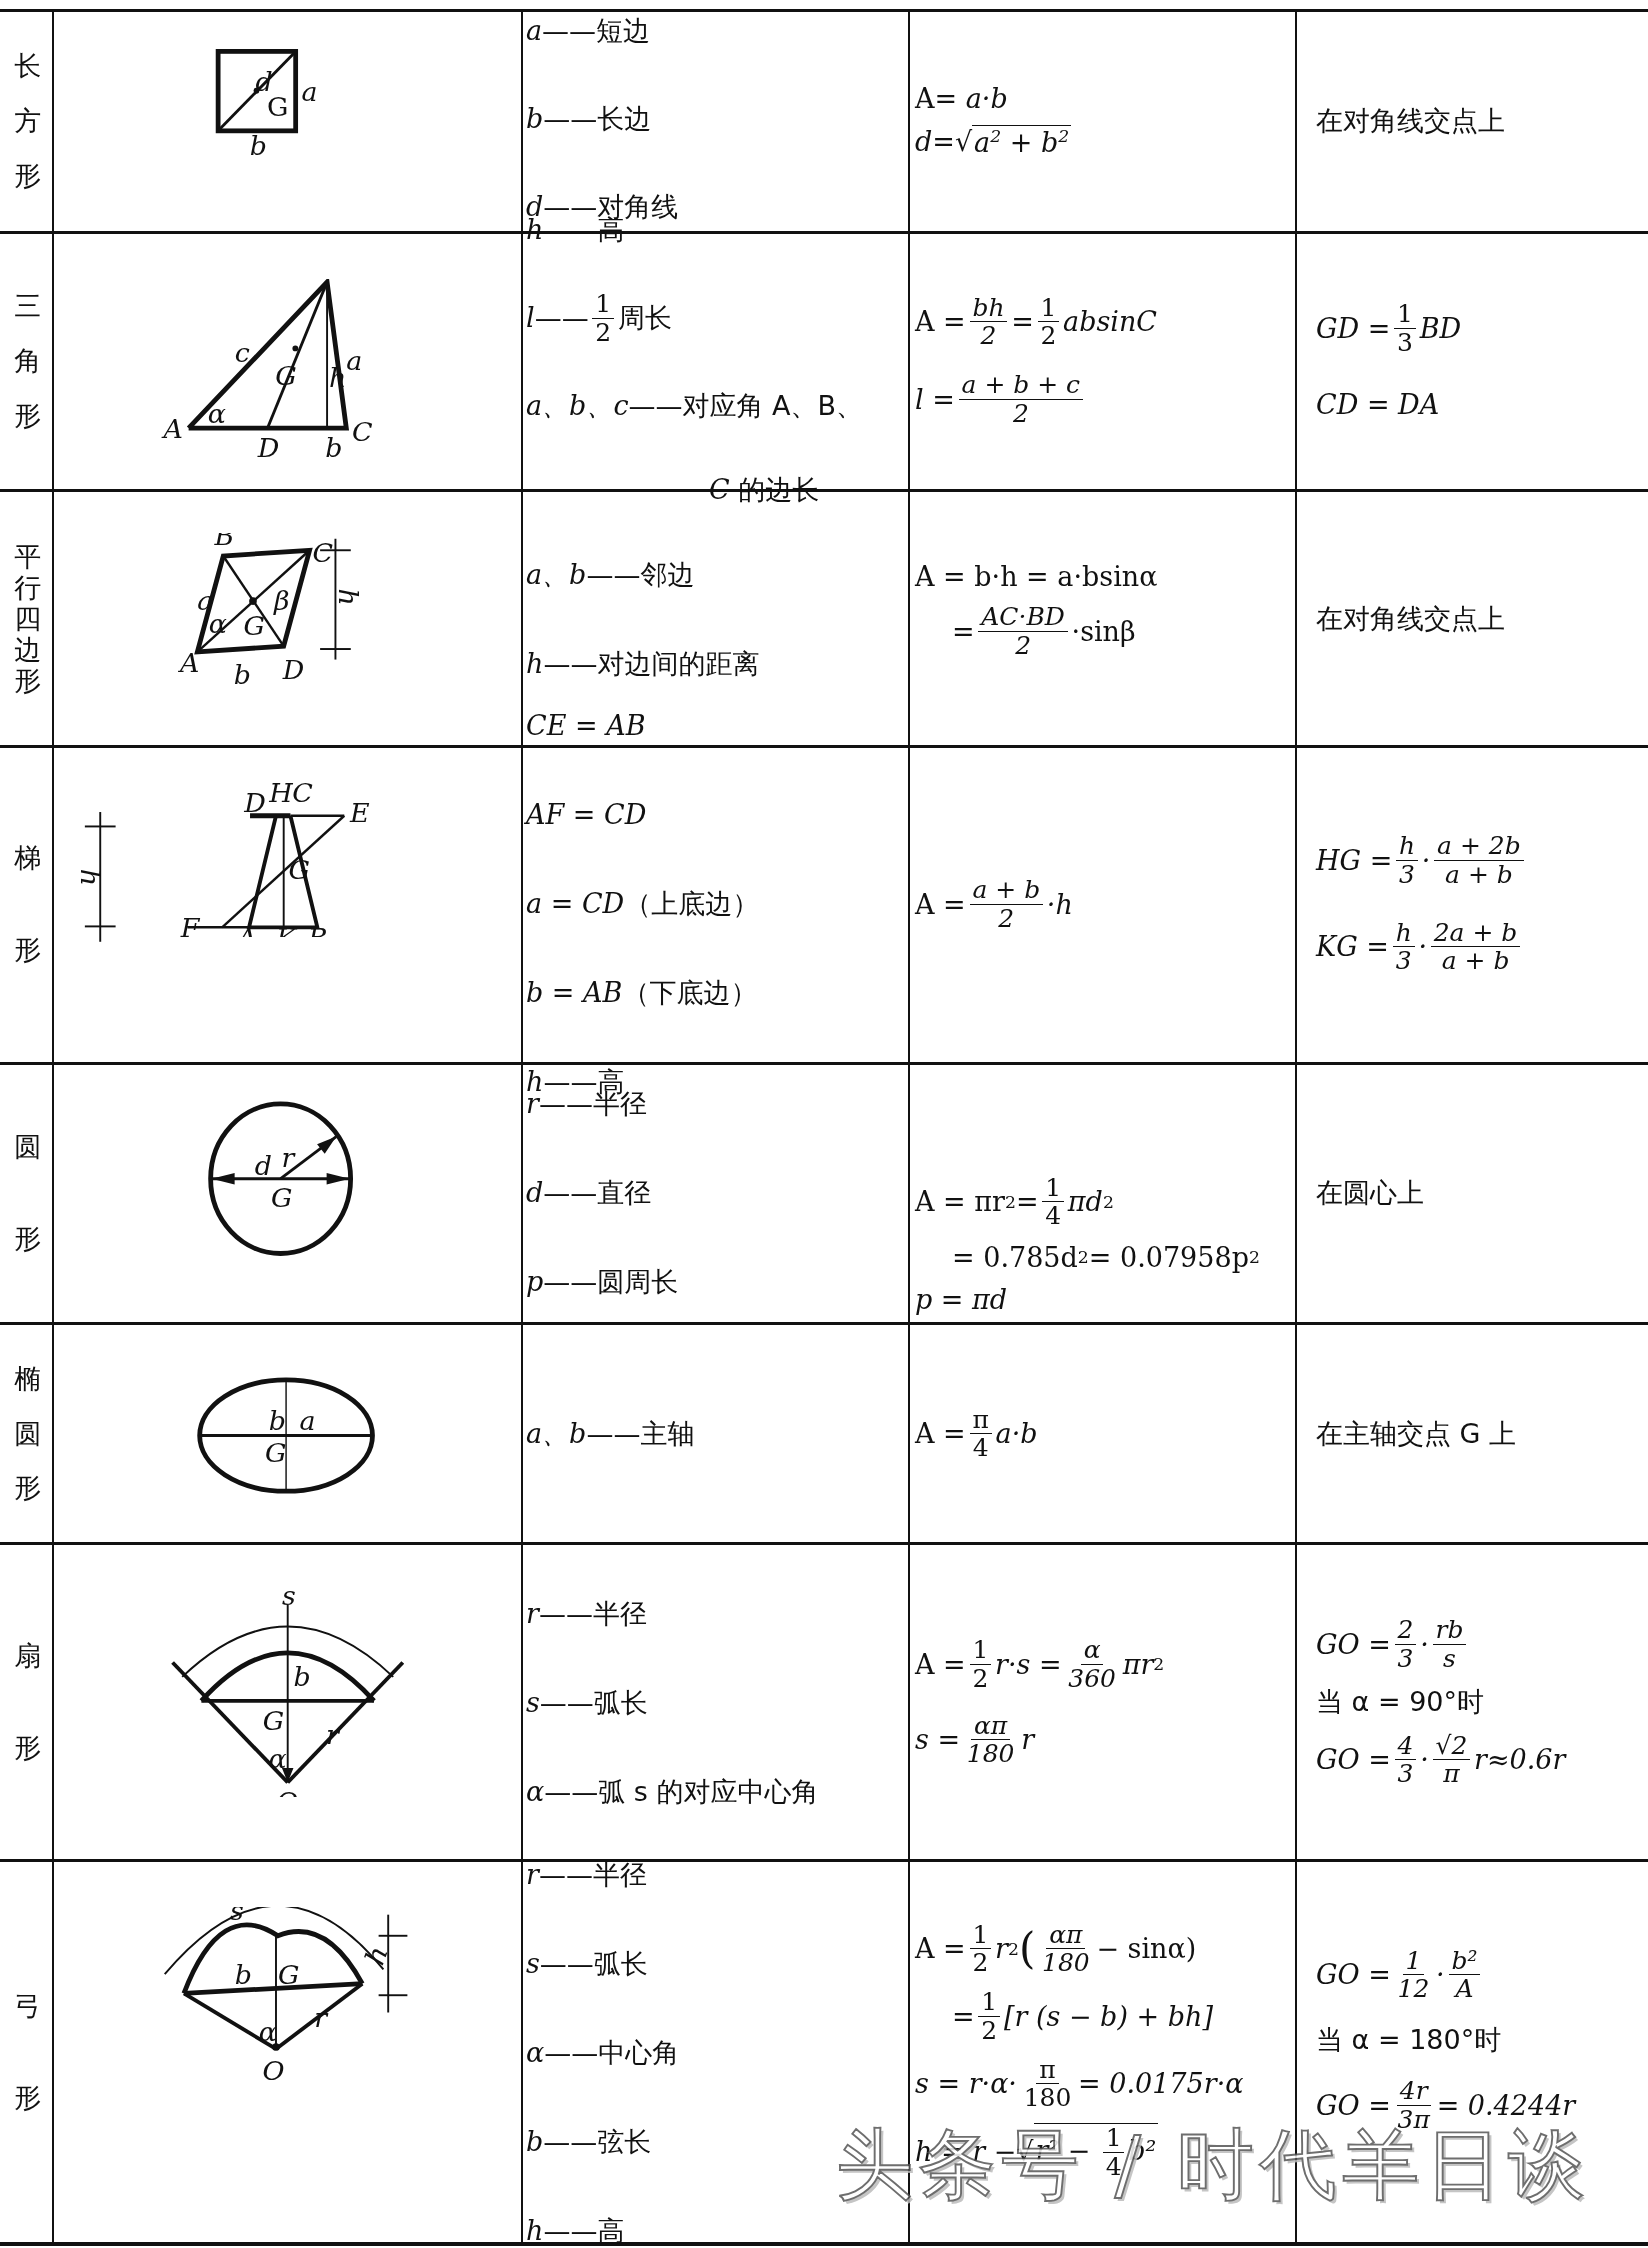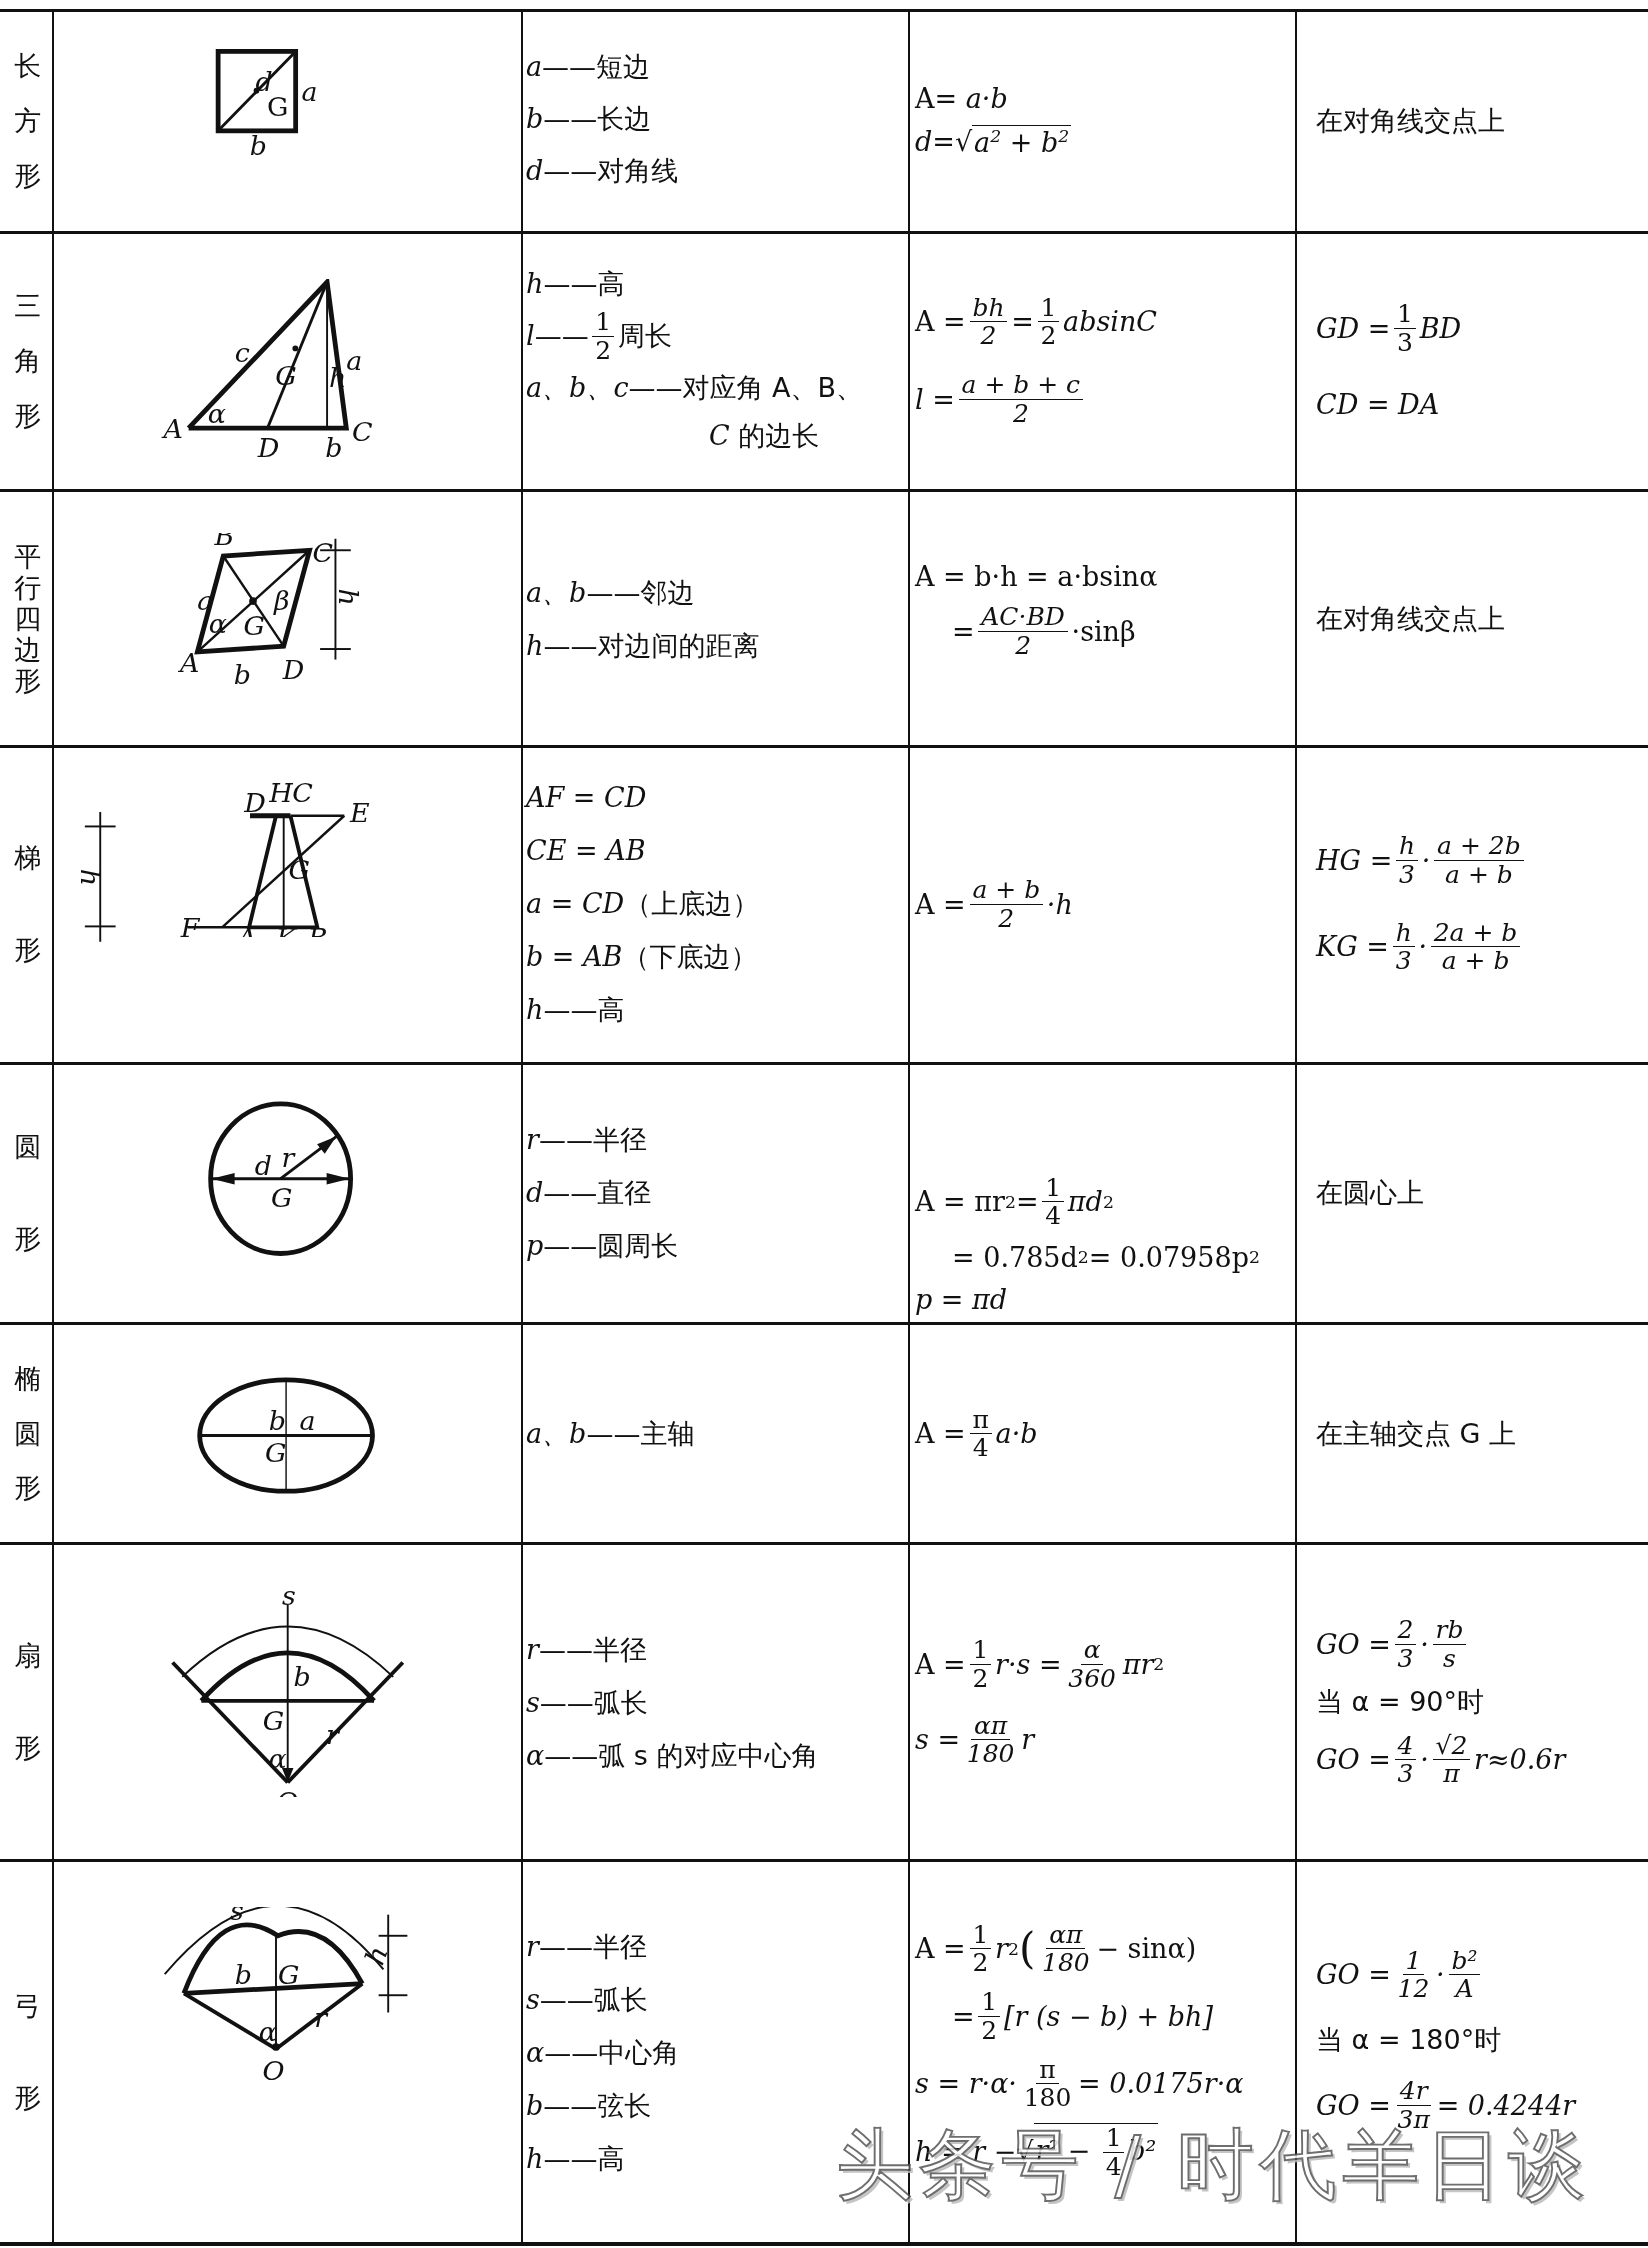--- a/index.html
+++ b/index.html
@@ -5,21 +5,21 @@
   html, body { margin:0; padding:0; background:#fff; }
   body { width:1649px; height:2248px; position:relative; overflow:hidden;
          font-family:"DejaVu Serif","Liberation Serif",serif; color:#111; }
   .hline { position:absolute; left:0; width:1649px; height:3.8px; background:#111; }
   .vline { position:absolute; top:9.6px; width:1.9px; height:2236px; background:#111; }
   .name { position:absolute; left:3.8px; width:48px; display:flex; flex-direction:column;
           align-items:center; justify-content:center;
           font-family:"DejaVu Sans","Liberation Sans",sans-serif; font-size:27px; line-height:1.25; }
   .name span { display:block; }
   .desc { position:absolute; left:526px; width:377px; display:flex; flex-direction:column;
-          justify-content:center; font-size:27px; line-height:53px; }
+          justify-content:center; font-size:27px; line-height:53px;gap:36px; }
   .form { position:absolute; left:915px; width:377px; display:flex; flex-direction:column;
           justify-content:center; font-size:27px; }
   .cent { position:absolute; left:1316px; width:327px; display:flex; flex-direction:column;
           justify-content:center; font-size:27px; }
   .cjk { font-family:"DejaVu Sans","Liberation Sans",sans-serif; }
   .m { font-style:italic; }
   .line { display:flex; align-items:center; white-space:nowrap; margin:5.8px 0; }
   .frac { display:inline-flex; flex-direction:column; align-items:center; vertical-align:middle;
           margin:0 3.8px; font-size:25px; line-height:1.1; }
   .frac .num { border-bottom:1.9px solid #111; padding:0 2.9px; }
@@ -236,22 +236,22 @@
 </div>
 <div class="fig" style="left:77px;top:788px;">
   <svg width="58" height="173" viewBox="0 0 60 180">
     <line x1="8" y1="40" x2="40" y2="40" stroke="#111" stroke-width="2"></line>
     <line x1="8" y1="144" x2="40" y2="144" stroke="#111" stroke-width="2"></line>
     <line x1="24" y1="25" x2="24" y2="160" stroke="#111" stroke-width="2"></line>
     <text x="4" y="100" transform="rotate(90 12 92)">h</text>
   </svg>
 </div>
 <div class="desc" style="top:759px;height:288px;">
+  <div class="m">CE = AB</div>
   <div class="m">AF = CD</div>
-  <div class="m">CE = AB</div>
   <div><span class="m">a = CD</span><span class="cjk">（上底边）</span></div>
   <div><span class="m">b = AB</span><span class="cjk">（下底边）</span></div>
   <div><span class="m">h</span><span class="cjk">——高</span></div>
 </div>
 <div class="form" style="top:747px;height:314px;">
   <div class="line">
       <span>A = </span>
       <span class="frac m">
         <span class="num">a + b</span>
         <span class="den">2</span>

